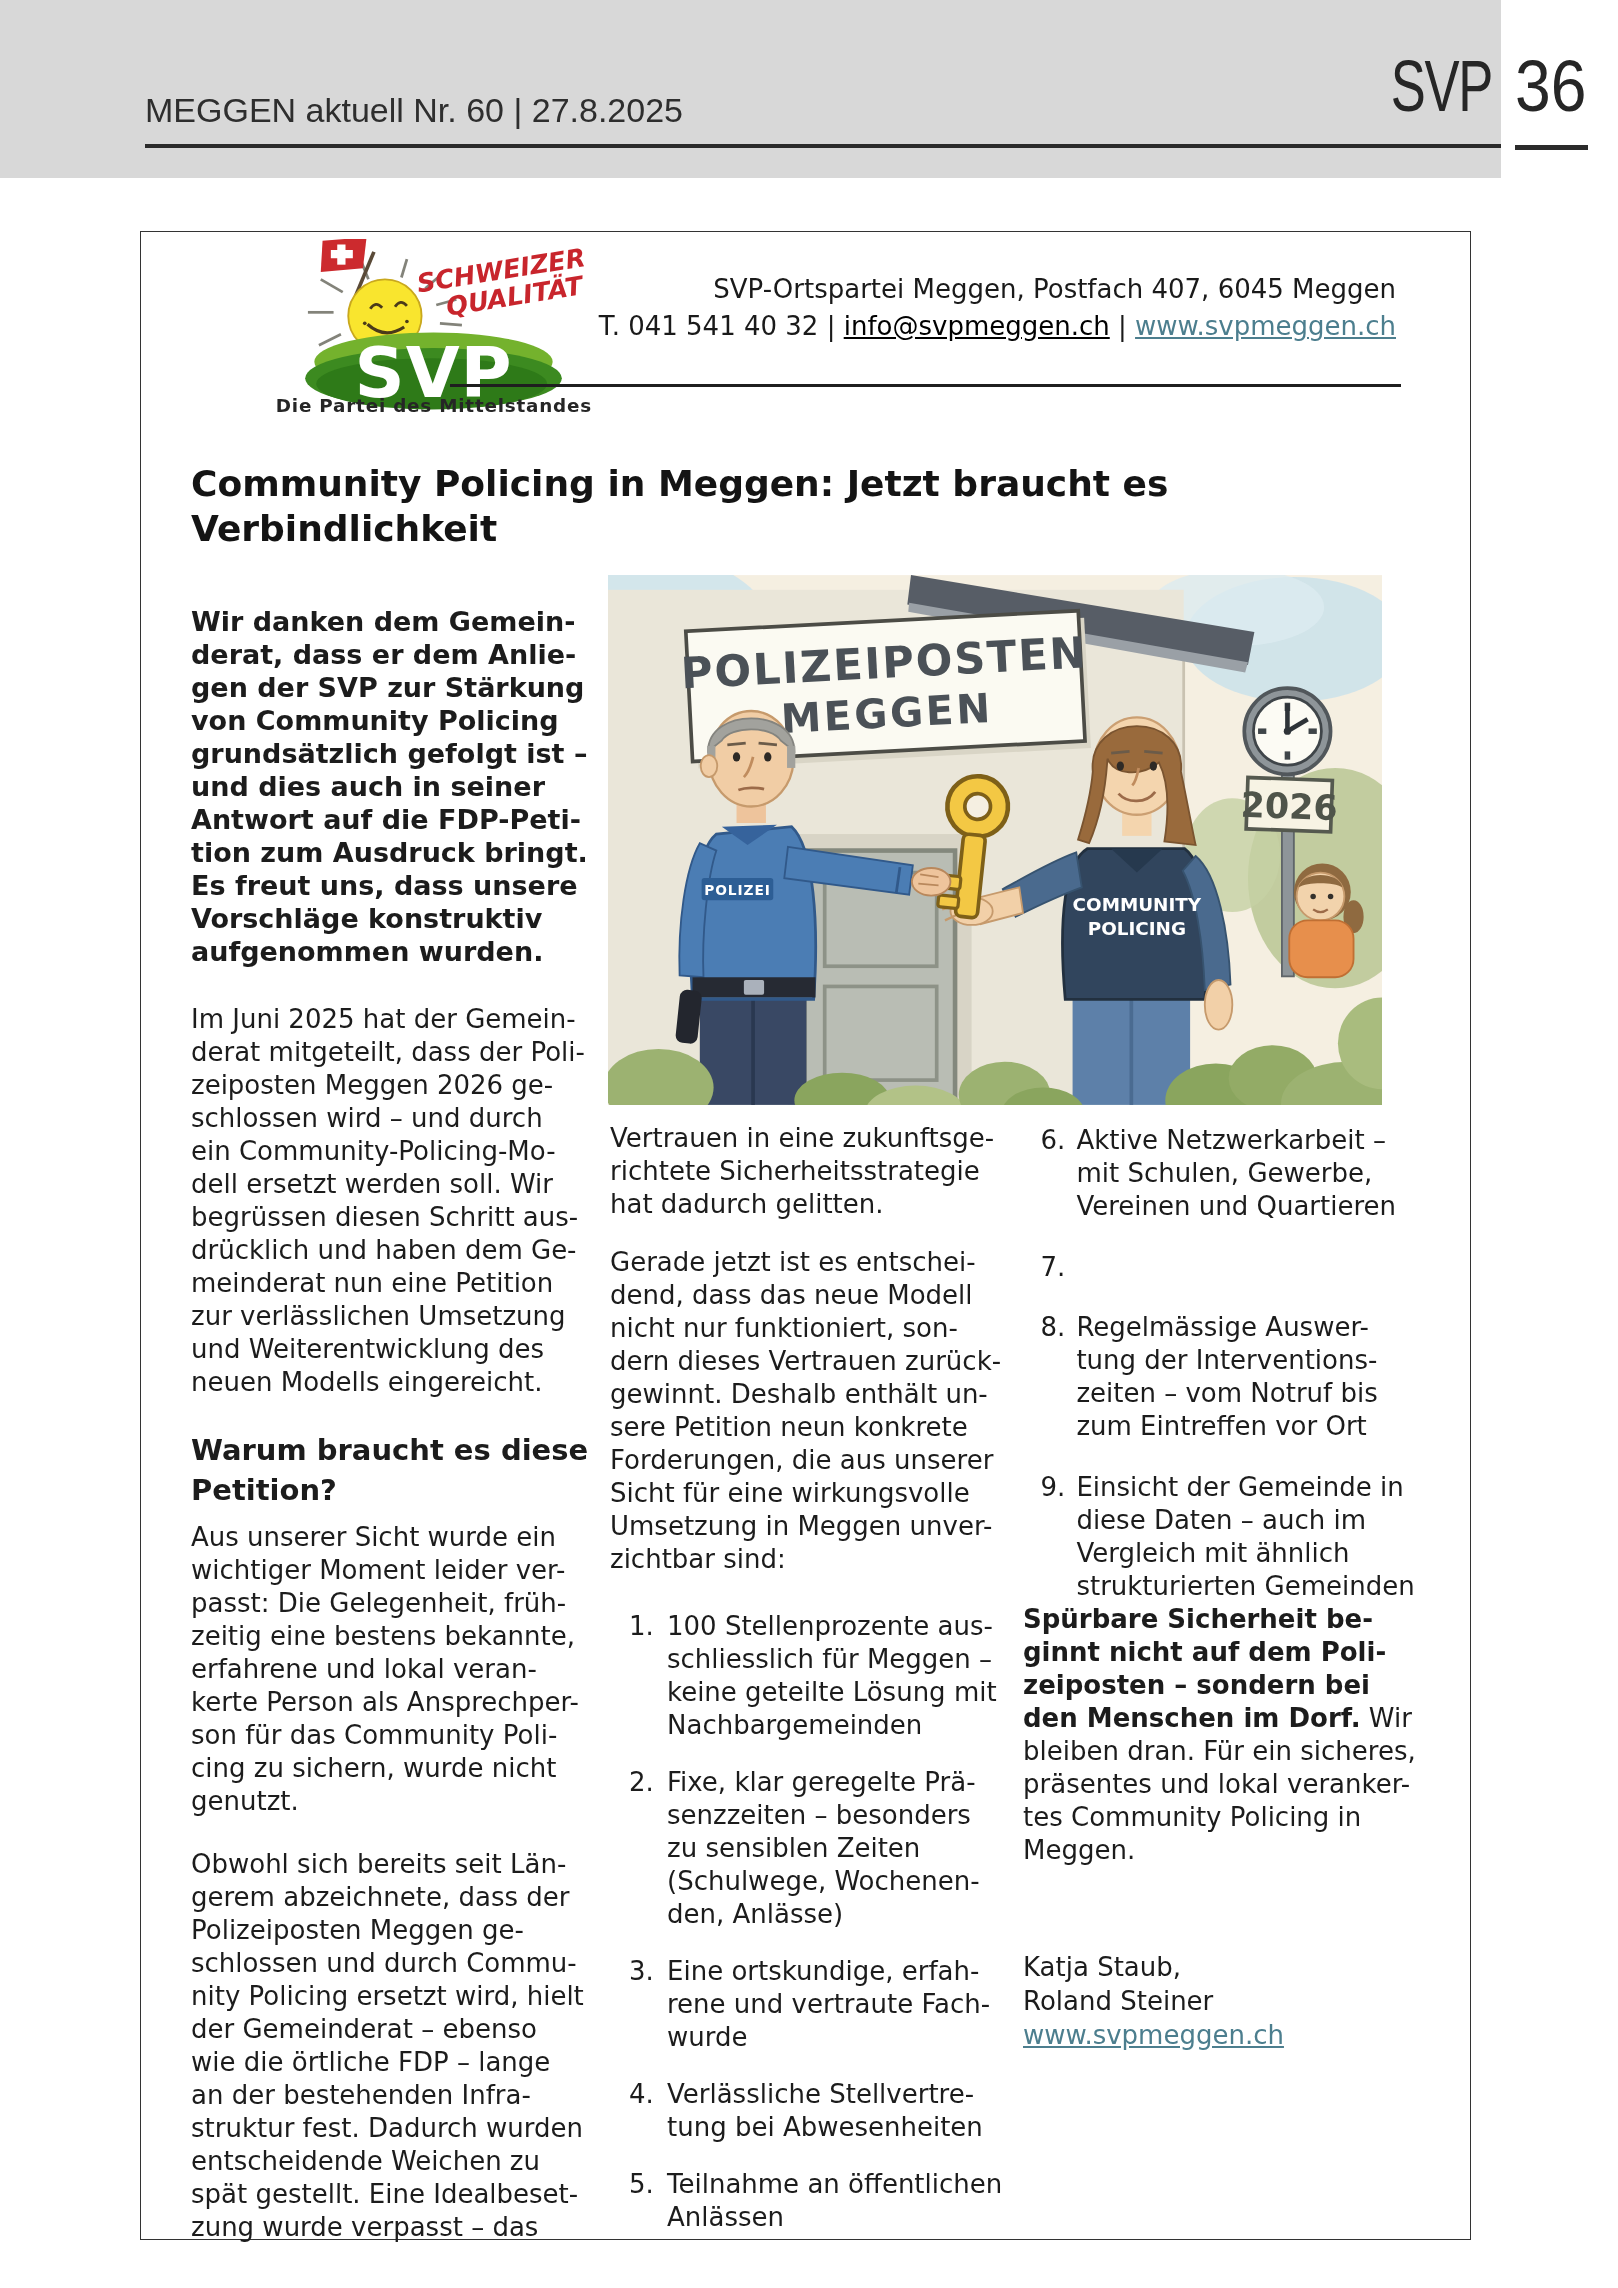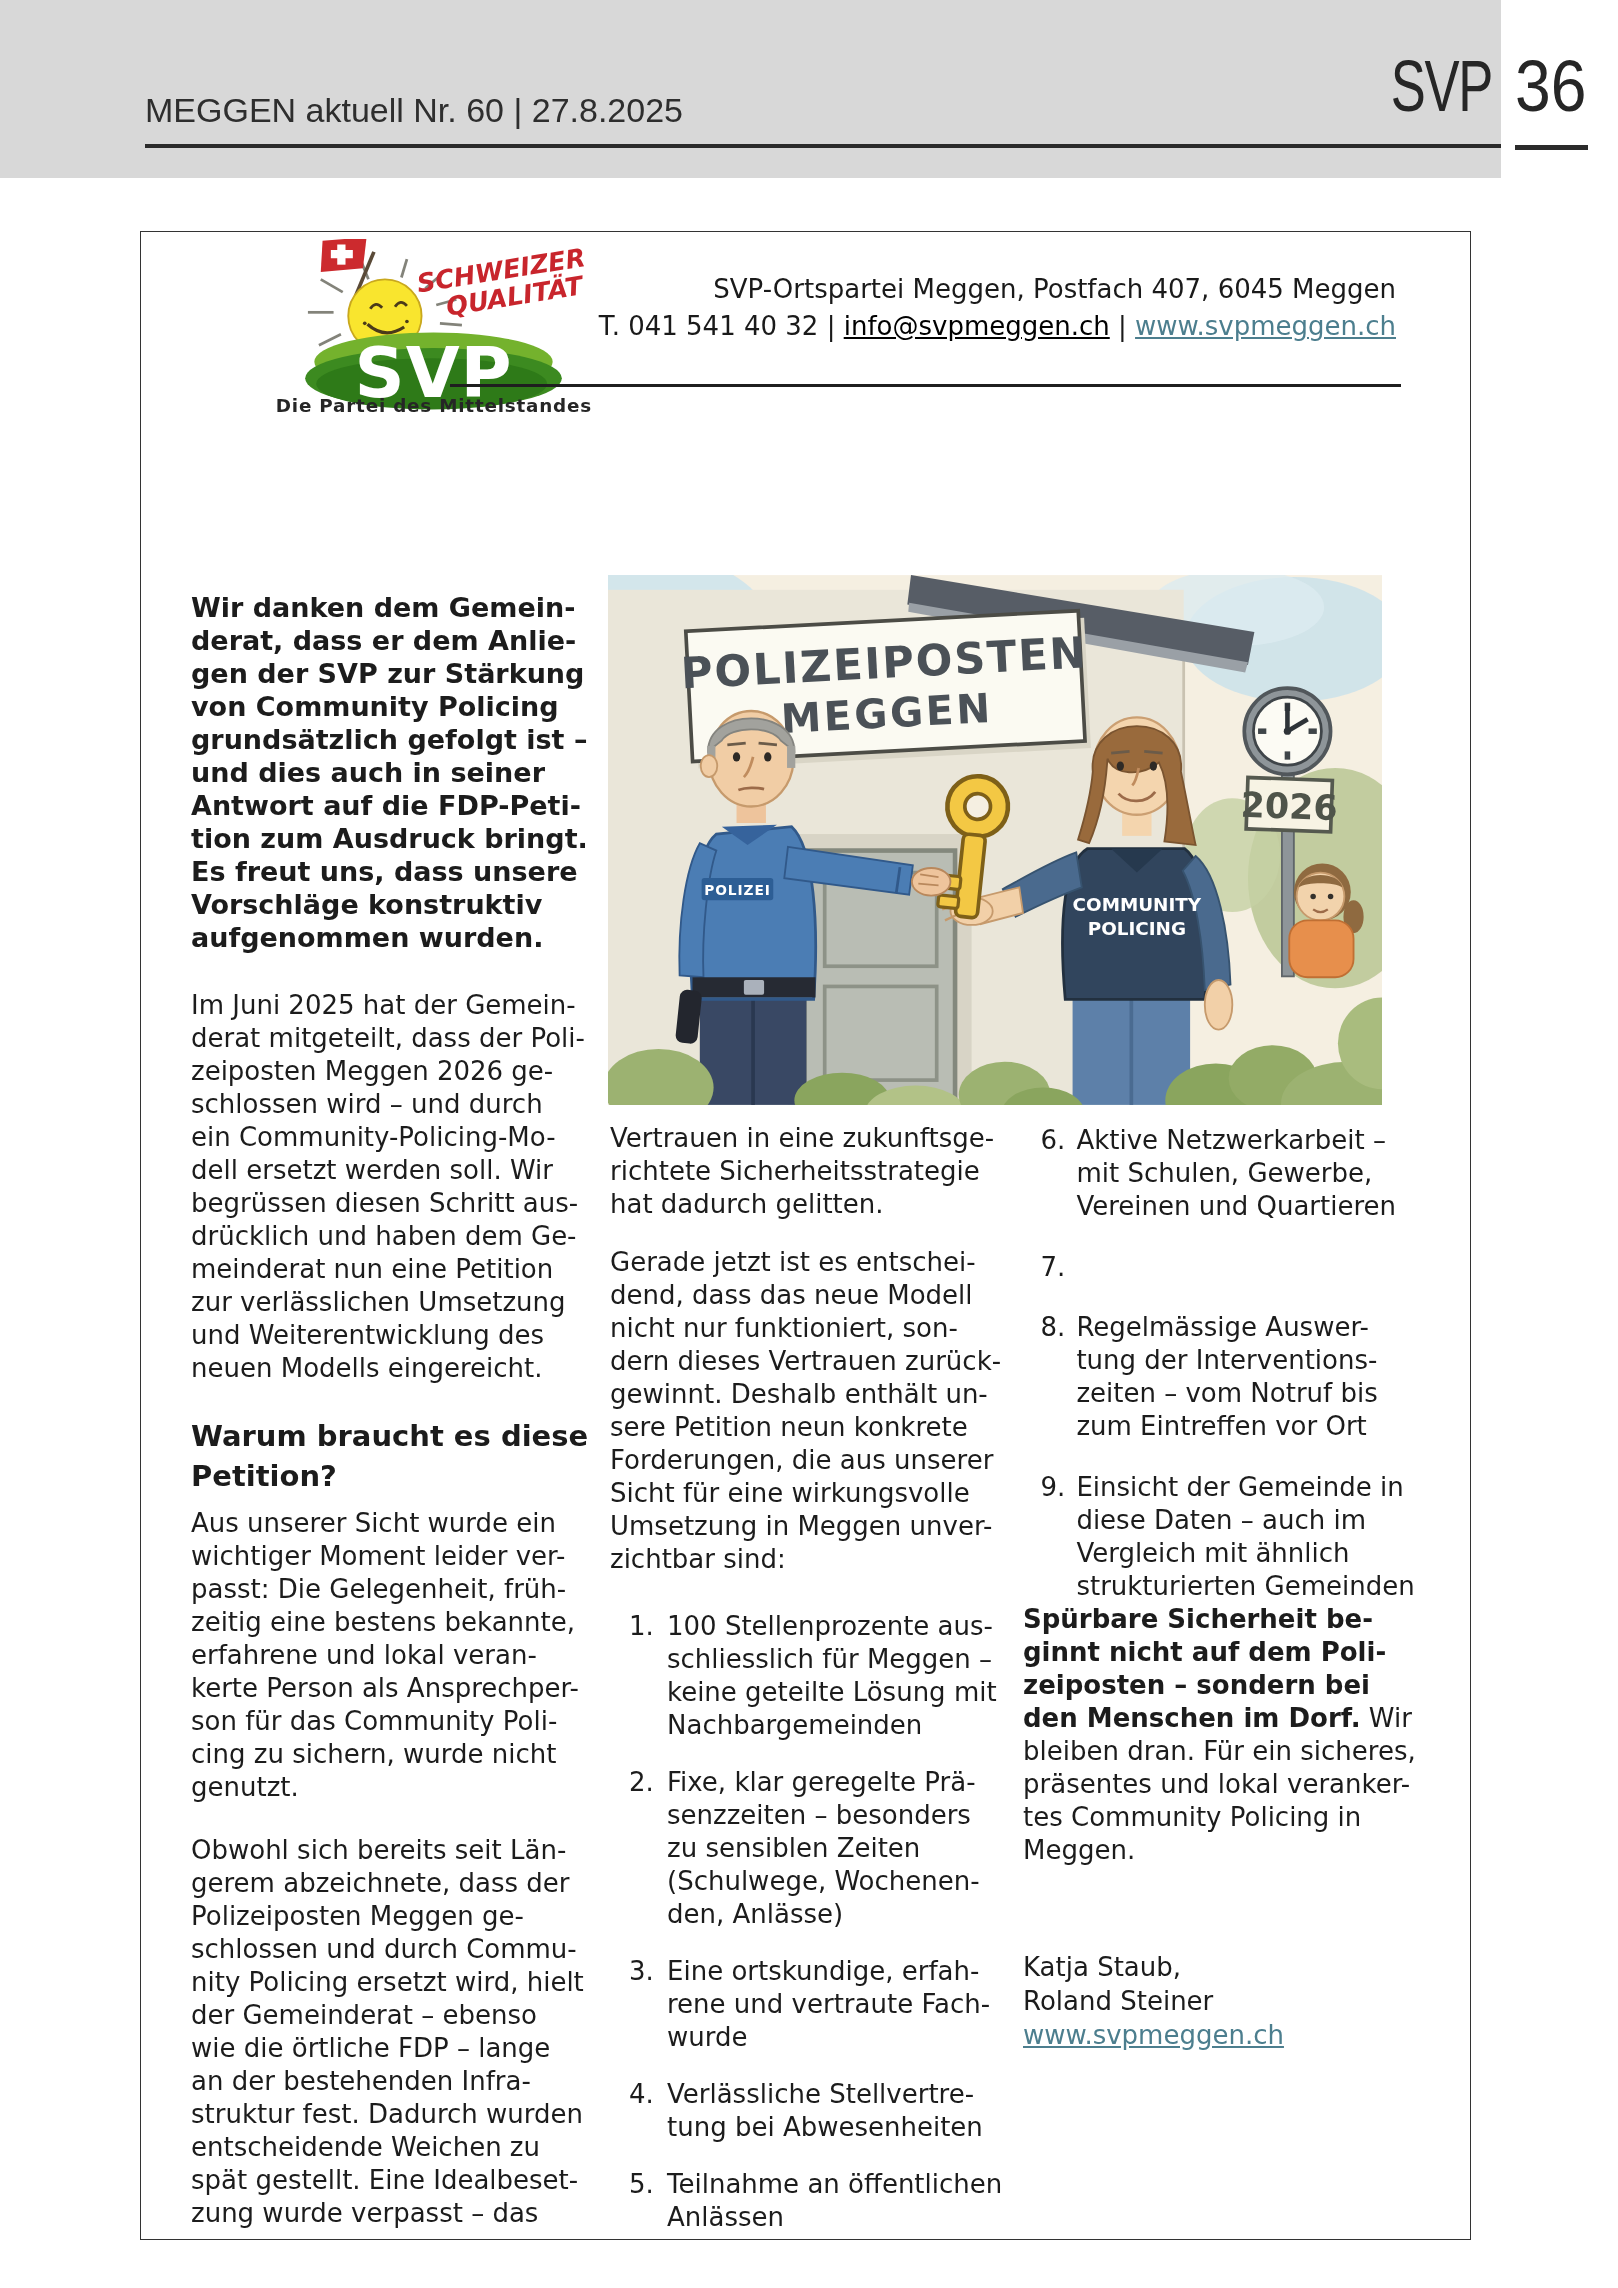--- a/index.html
+++ b/index.html
@@ -24,21 +24,21 @@
   .contact{position:absolute;right:74px;top:39px;text-align:right;font-size:26px;line-height:37px;color:#1a1a1a;white-space:pre;}
   .contact a{color:#000000;text-decoration:underline;}
   .contact a.teal{color:#4c7e8e;}
   .contact-rule{position:absolute;left:309px;top:152px;width:951px;height:2.8px;background:#1f1f1f;}
 
   .article-title{position:absolute;left:50px;top:229px;font-size:36px;font-weight:bold;
         line-height:45px;color:#141414;white-space:pre;}
 
   .col{position:absolute;font-size:26px;line-height:33px;}
   .col .para{white-space:pre;}
-  .col1{left:50px;top:359px;width:415px;}
+  .col1{left:50px;top:373px;width:415px;}
   .col2{left:469px;top:890px;width:415px;}
   .col3{left:882px;top:892px;width:424px;}
 
   .intro-bold{font-weight:bold;font-size:27px;}
   .m38{margin-top:35px;} .m34{margin-top:31px;} .m12{margin-top:11px;} .m33{margin-top:30px;}
   .m27{margin-top:25px;} .m37{margin-top:34px;}
   .sub-heading{font-weight:bold;font-size:29px;line-height:40px;white-space:pre;}
 
   .num-list .item{display:flex;margin-bottom:24px;}
   .col3 .num-list .item{margin-bottom:27.5px;}
@@ -103,20 +103,22 @@
         <ellipse cx="175" cy="152" rx="140" ry="33" fill="#3c8a20"></ellipse>
         <ellipse cx="173" cy="158" rx="126" ry="28" fill="#2e7a18"></ellipse>
       </g>
       <text x="175" y="172" text-anchor="middle" font-size="76" font-weight="bold" fill="#ffffff" letter-spacing="1">SVP</text>
       <text x="175" y="189" text-anchor="middle" font-size="20" font-weight="bold" fill="#262626" textLength="344">Die Partei des Mittelstandes</text>
     </svg>
 
     <div class="contact"><span>SVP-Ortspartei Meggen, Postfach 407, 6045 Meggen</span><br><span>T. 041 541 40 32</span><span> | </span><a href="#">info@svpmeggen.ch</a><span> | </span><a href="#" class="teal">www.svpmeggen.ch</a></div>
     <div class="contact-rule"></div>
 
+    <div class="article-title">Community Policing in Meggen: Jetzt braucht es
+Verbindlichkeit</div>
 
     <div class="col col1">
       <div class="para intro-bold">Wir danken dem Gemein-
 derat, dass er dem Anlie-
 gen der SVP zur Stärkung
 von Community Policing
 grundsätzlich gefolgt ist –
 und dies auch in seiner
 Antwort auf die FDP-Peti-
 tion zum Ausdruck bringt.

